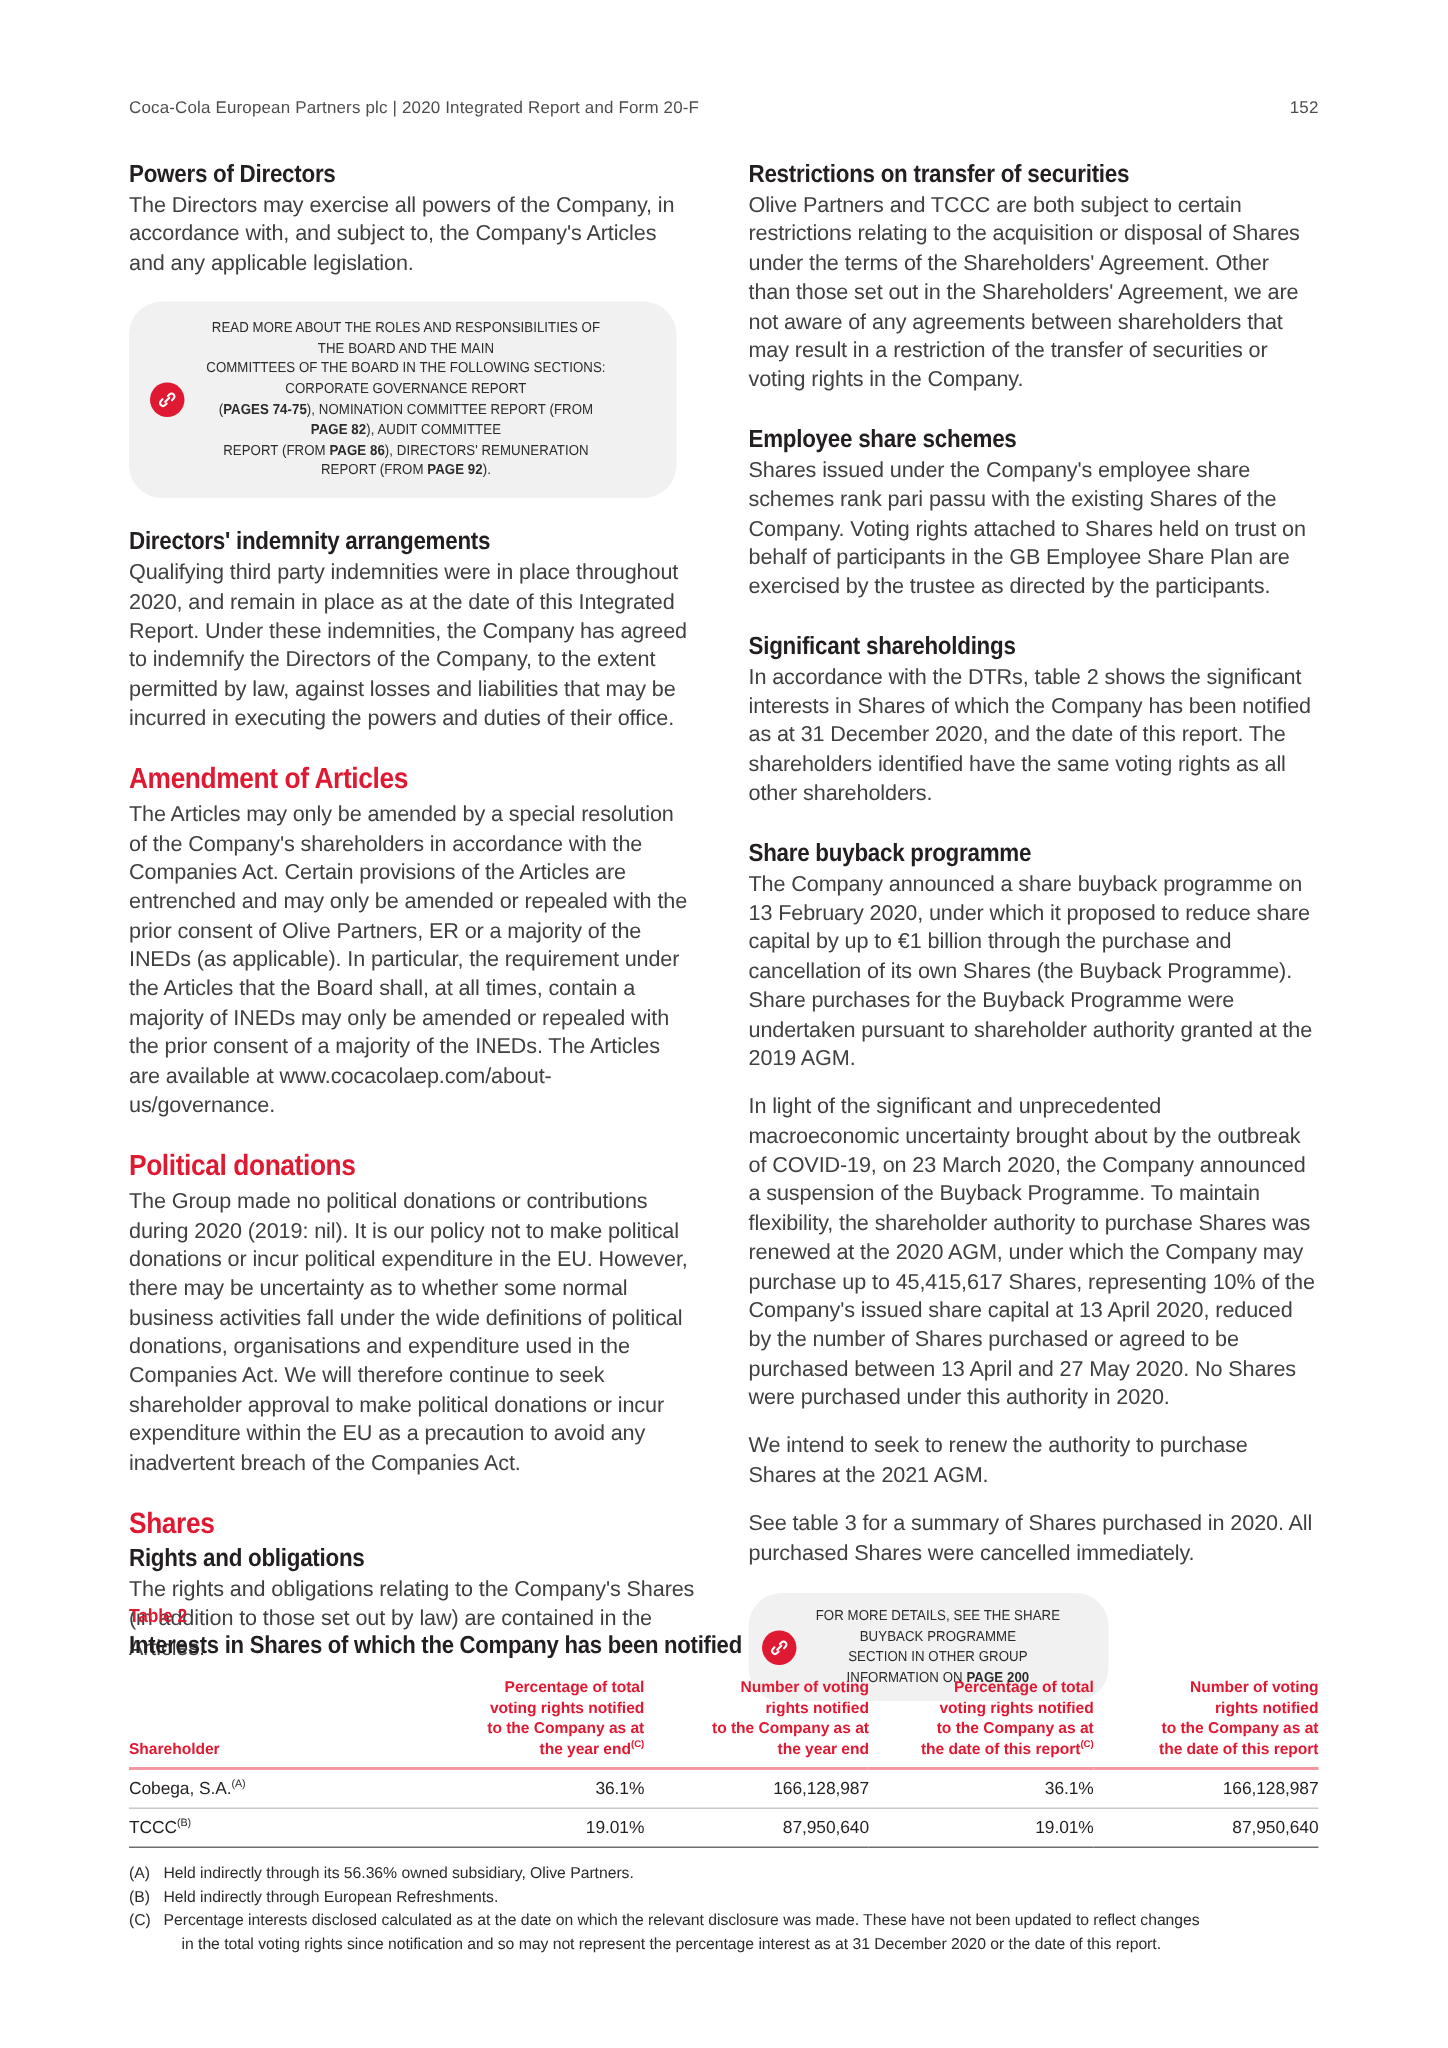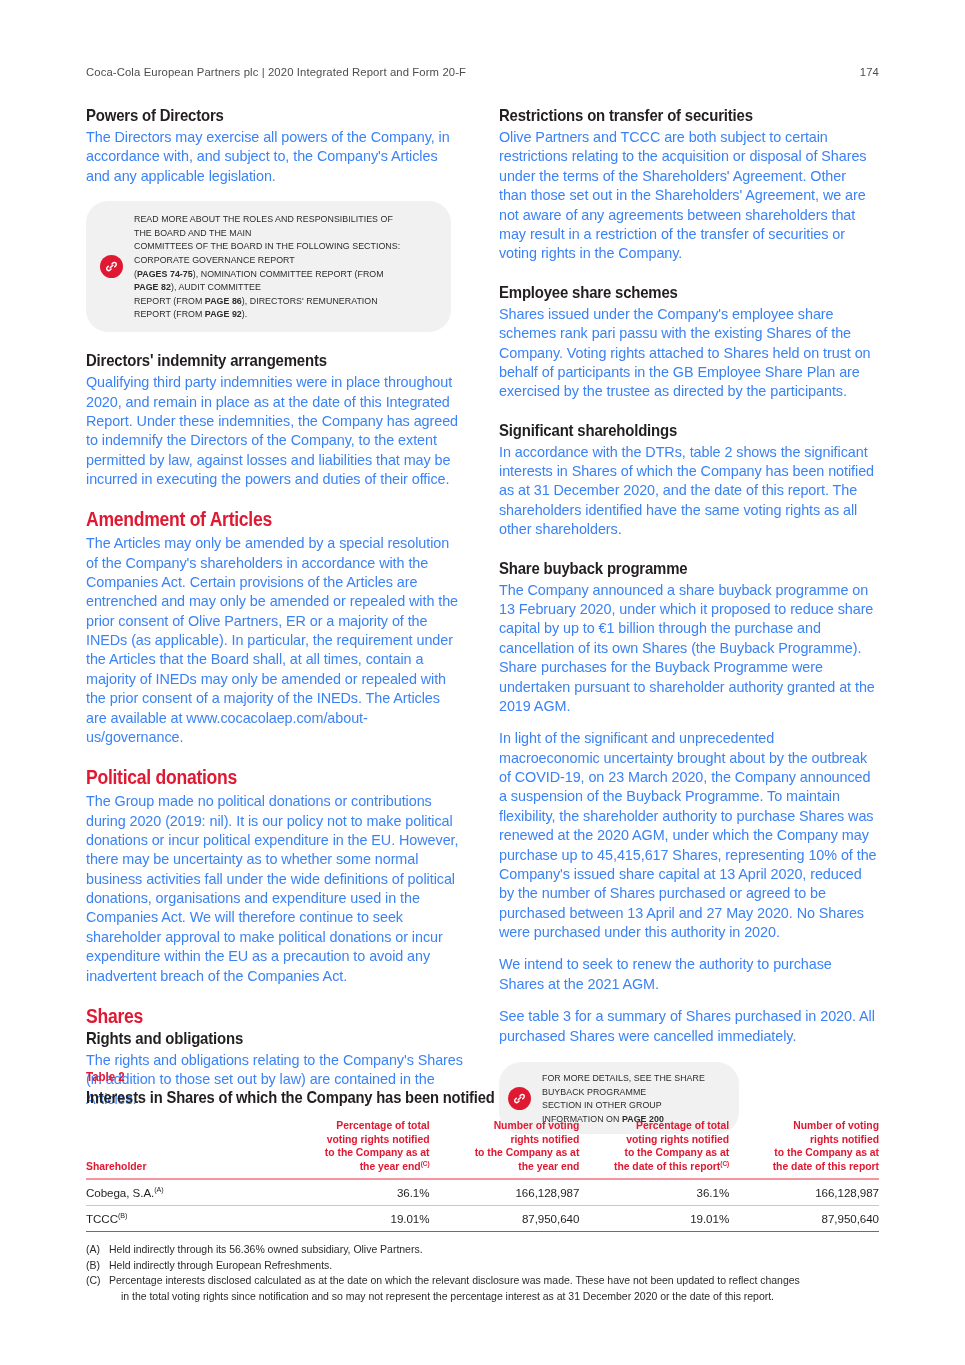--- a/index.html
+++ b/index.html
@@ -71,35 +71,36 @@
     margin-bottom: 3px;
     transform: scaleX(0.9);
     transform-origin: left center;
   }
   h3.sub.spaced { margin-top: 19px; }
   h2.red.tight { margin-bottom: 1px; }
 
   p.body {
     font-size: 14.4px;
     line-height: 1.345;
-    color: #3b82f6;
+    color: #404040;
     letter-spacing: -0.005em;
     margin-bottom: 0;
   }
   p.body + p.body { margin-top: 13px; }
 
   
   .callout {
     background: #f1f1f1;
     border-radius: 22px;
     padding: 11px 20px 11px 14px;
     display: flex;
     align-items: center;
     gap: 11px;
     margin-top: 14px;
+    text-align: center;
   }
   .callout.cl-1 { margin-top: 15px; width: 365px; }
   .callout.cl-2 { margin-top: 16px; width: 240px; padding: 9px 16px 9px 9px; }
 
   .link-badge {
     flex: 0 0 auto;
     width: 23px; height: 23px;
     border-radius: 50%;
     background: #e01933;
     display: flex;
@@ -197,21 +198,21 @@
   .fn .txt { flex: 1 1 auto; }
   .fn .txt .cont { display: block; padding-left: 12px; }
 </style>
 </head>
 <body>
 
 <div class="page">
 
   <div class="page-header">
     <span>Coca-Cola European Partners plc | 2020 Integrated Report and Form 20-F</span>
-    <span class="folio">174</span>
+    <span class="folio">152</span>
   </div>
 
   <div class="columns">
 
     <div class="col">
 
       <h3 class="sub">Powers of Directors</h3>
       <p class="body">The Directors may exercise all powers of the Company, in accordance with, and subject to, the Company's Articles and any applicable legislation.</p>
 
       <div class="callout cl-1">

